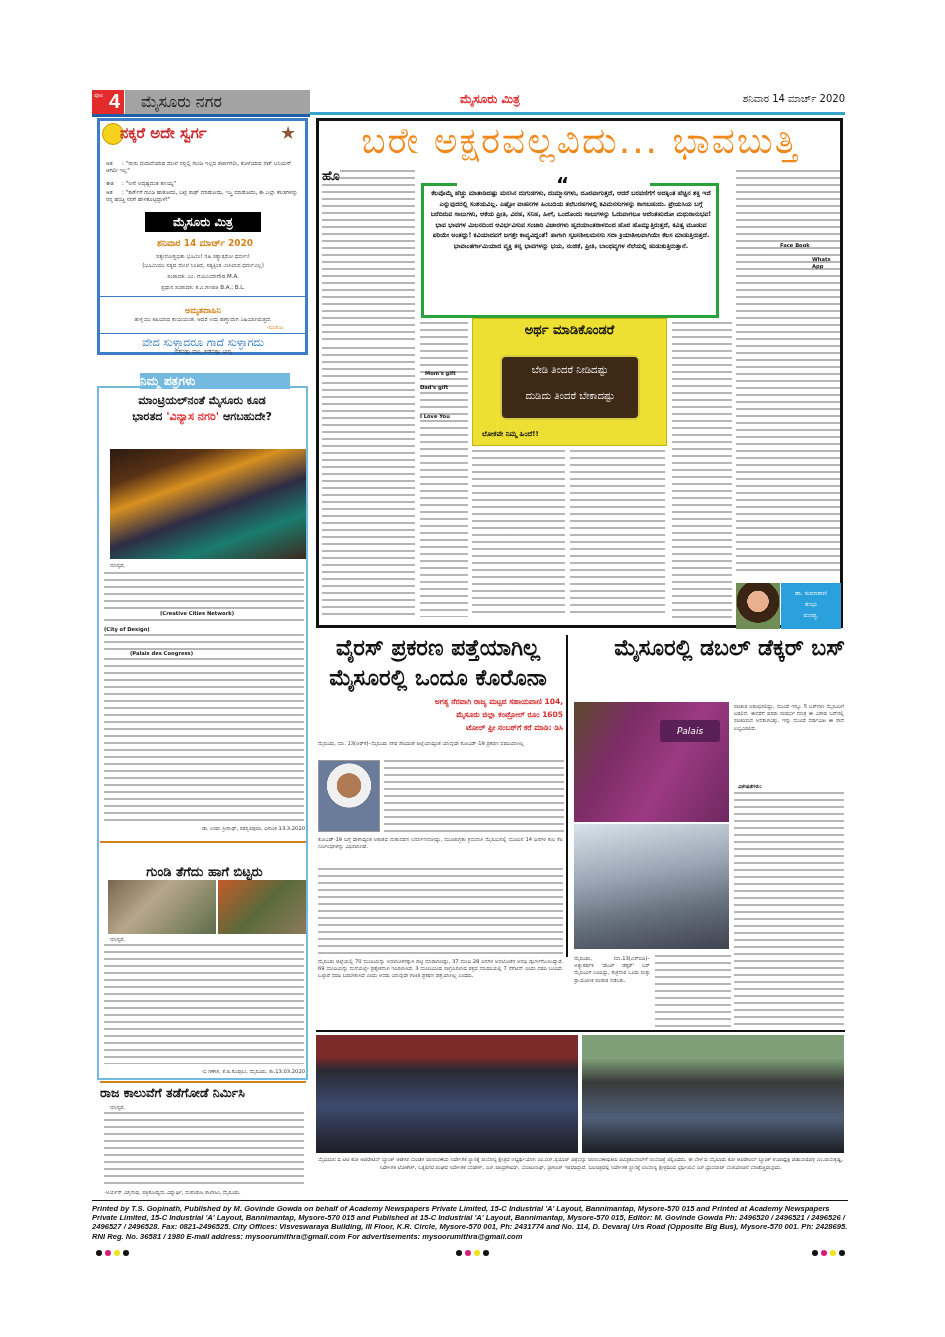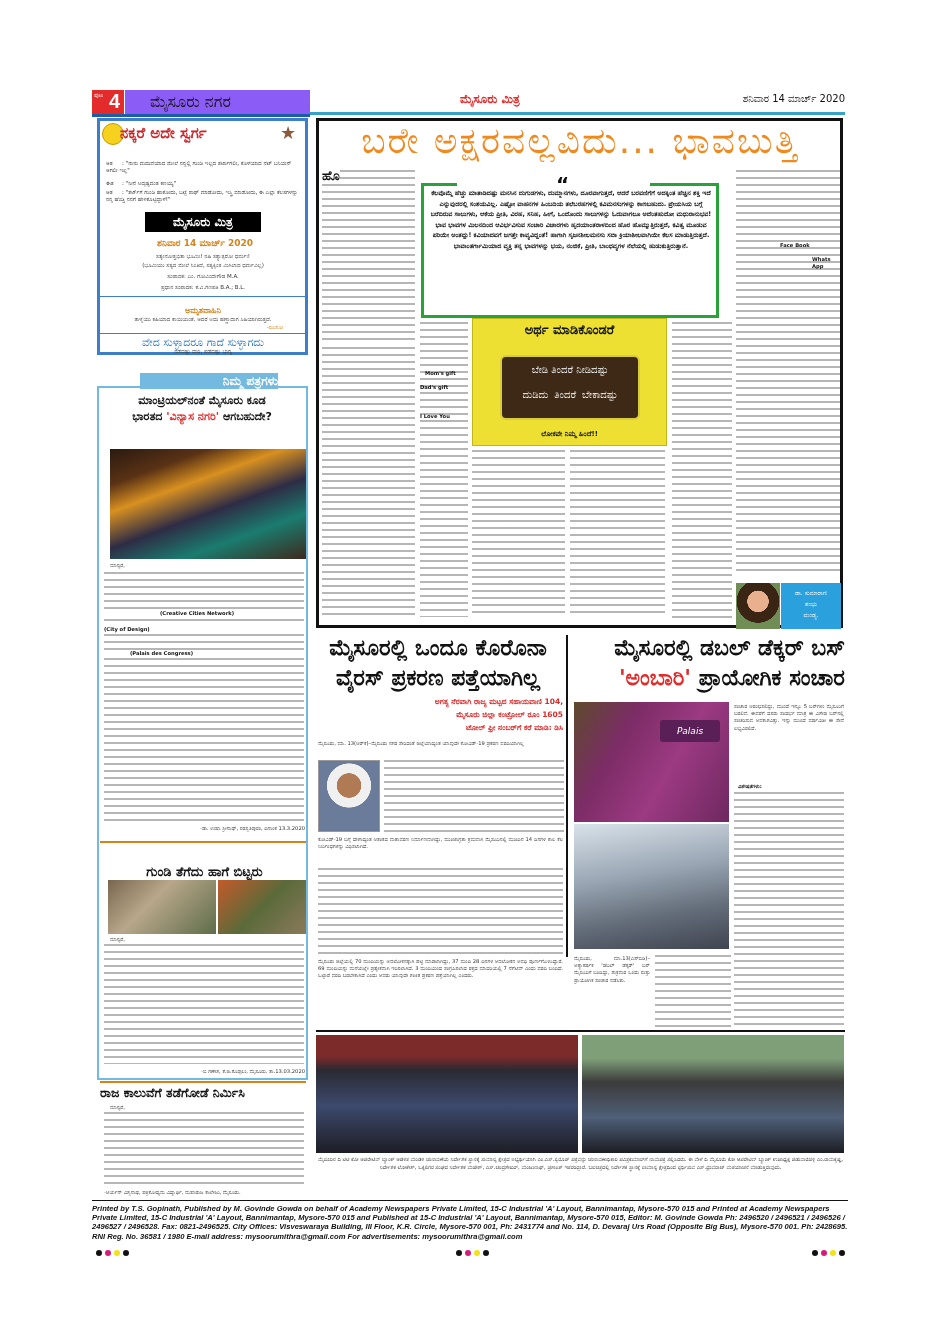--- a/index.html
+++ b/index.html
@@ -5,41 +5,41 @@
   * { box-sizing: border-box; margin: 0; padding: 0; }
   body { width: 945px; height: 1337px; background: #ffffff; font-family: "DejaVu Sans", sans-serif; color: #111; position: relative; overflow: hidden; }
   .abs { position: absolute; }
   .txt { font-size: 5.2px; line-height: 7.2px; color: #333; text-align: justify; overflow: hidden; }
   .lines { background: repeating-linear-gradient(to bottom, #7a7a7a 0 2px, transparent 2px 7px); opacity: .55; }
 
   
   #page-no-badge { left: 92px; top: 90px; width: 32px; height: 24px; background: #e32b2b; color: #fff; }
   #page-no-badge .lbl { position: absolute; left: 2px; top: 1px; font-size: 6px; }
   #page-no-badge .num { position: absolute; right: 4px; top: 0; font-size: 20px; font-weight: bold; font-family: "Liberation Sans", sans-serif; }
-  #section-name-bar { left: 125px; top: 90px; width: 185px; height: 24px; background: #8b5cf6; font-size: 16px; line-height: 24px; padding-left: 25px; }
+  #section-name-bar { left: 125px; top: 90px; width: 185px; height: 24px; background: #a3a3a3; font-size: 16px; line-height: 24px; padding-left: 16px; }
   #masthead-small { left: 320px; top: 92px; width: 340px; text-align: center; color: #e32b2b; font-weight: bold; font-size: 12px; }
   #header-date { left: 690px; top: 93px; width: 155px; text-align: right; font-size: 10px; }
   #header-rule { left: 310px; top: 112px; width: 535px; height: 3px; background: #36a3c8; }
   #left-rule { left: 92px; top: 114px; width: 218px; height: 3px; background: #1c5da8; }
 
   
   #joke-box { left: 97px; top: 118px; width: 211px; height: 237px; border: 3px solid #3c7ec8; }
   #joke-title { left: 120px; top: 124px; font-size: 15px; font-weight: bold; color: #c8262a; }
   .smiley { width: 22px; height: 22px; border-radius: 50%; background: #f6d21f; border: 1px solid #c79a00; }
   .dialog-row { left: 106px; width: 195px; font-size: 5.5px; line-height: 7px; color: #222; }
   .dialog-row .who { display: inline-block; width: 16px; }
   #paper-logo { left: 145px; top: 212px; width: 116px; height: 20px; background: #000; color: #fff; font-weight: bold; font-size: 12px; text-align: center; line-height: 20px; }
   #paper-date { left: 110px; top: 238px; width: 190px; text-align: center; color: #d4821a; font-weight: bold; font-size: 9px; }
   .center-line { left: 100px; width: 206px; text-align: center; font-size: 5.5px; color: #333; }
   #quote-heading { left: 100px; top: 306px; width: 206px; text-align: center; color: #d4821a; font-size: 8px; font-weight: bold; }
   #vedic-heading { left: 100px; top: 336px; width: 206px; text-align: center; color: #1e6fbf; font-size: 11px; font-weight: normal; }
   .hr-blue { left: 100px; width: 205px; height: 1px; background: #3c7ec8; }
 
   
-  #letters-tag { left: 140px; top: 373px; width: 138px; height: 16px; background: #74b9e0; color: #fff; font-size: 12px; font-weight: bold; text-align: right; line-height: 16px; }
+  #letters-tag { left: 140px; top: 373px; width: 150px; height: 16px; background: #74b9e0; color: #fff; font-size: 12px; font-weight: bold; text-align: left; line-height: 16px; }
   #letters-box { left: 97px; top: 386px; width: 211px; height: 694px; border: 2px solid #74b9e0; }
   #letter1-title { left: 102px; top: 393px; width: 200px; text-align: center; font-size: 11px; font-weight: bold; line-height: 16px; }
   #letter1-title .hl { color: #e32b2b; }
   #letter1-photo { left: 110px; top: 449px; width: 196px; height: 110px; background: linear-gradient(160deg,#2a1a10 0%,#5a3215 20%,#d89020 35%,#2e2c45 55%,#1a7c6f 75%,#3d2a1d 100%); }
   #letter2-title { left: 102px; top: 864px; width: 205px; text-align: center; font-size: 13px; font-weight: bold; }
   #letter2-photo1 { left: 108px; top: 880px; width: 108px; height: 54px; background: linear-gradient(135deg,#7a6650,#b8a78a 40%,#5e6d4a); }
   #letter2-photo2 { left: 218px; top: 880px; width: 88px; height: 54px; background: linear-gradient(135deg,#c45a2a,#5b6a3a 50%,#8b7a5c); }
   #letter3-title { left: 100px; top: 1085px; width: 207px; font-size: 12.5px; font-weight: bold; }
   .orange-rule { left: 100px; width: 206px; height: 2px; background: #d4821a; }
 
@@ -48,21 +48,21 @@
   #feature-title { left: 330px; top: 120px; width: 500px; text-align: center; color: #f0891e; font-size: 36px; font-family: "DejaVu Sans", sans-serif; letter-spacing: 2px; }
   #pullquote-box { left: 421px; top: 183px; width: 298px; height: 135px; border: 3px solid #2aa23a; border-top: none; }
   #pullquote-topbar1 { left: 421px; top: 183px; width: 36px; height: 3px; background: #2aa23a; }
   #pullquote-topbar2 { left: 650px; top: 183px; width: 69px; height: 3px; background: #2aa23a; }
   #pullquote-mark { left: 556px; top: 172px; font-size: 20px; font-weight: bold; }
   #pullquote-text { left: 428px; top: 188px; width: 286px; font-size: 6.4px; line-height: 10.5px; text-align: center; font-weight: bold; color: #111; }
   #sign-image { left: 472px; top: 318px; width: 195px; height: 128px; background: #ede033; border: 1px solid #c2b515; }
   #sign-heading { left: 482px; top: 322px; width: 175px; text-align: center; font-weight: bold; font-size: 13px; }
   #sign-board { left: 500px; top: 355px; width: 140px; height: 65px; background: #3d2916; border-radius: 6px; border: 2px solid #d8cb40; }
   .sign-line { left: 505px; width: 130px; color: #fff; font-size: 10px; text-align: center; }
-  #sign-caption { left: 482px; top: 430px; width: 175px; text-align: center; font-size: 7px; font-weight: bold; }
+  #sign-caption { left: 482px; top: 430px; width: 175px; text-align: left; font-size: 7px; font-weight: bold; }
   #author-photo { left: 736px; top: 583px; width: 44px; height: 46px; background: radial-gradient(circle at 50% 40%,#e8b08e 0 30%,#3a2414 31% 60%,#6f8d55 61%); }
   #author-card { left: 781px; top: 583px; width: 60px; height: 46px; background: #2aa0dd; color: #fff; font-size: 6px; line-height: 11px; text-align: center; padding-top: 4px; }
 
   
   .news-headline { font-weight: bold; font-size: 22px; line-height: 30px; color: #111; }
   #corona-headline { left: 313px; top: 633px; width: 250px; text-align: center; }
   #corona-sub { left: 313px; top: 695px; width: 250px; text-align: right; color: #d72a2a; font-size: 7.5px; font-weight: bold; line-height: 13px; }
   #divider-v { left: 566px; top: 635px; width: 2px; height: 322px; background: #111; }
   #bus-headline { left: 570px; top: 633px; width: 275px; text-align: right; }
   #bus-headline .red { color: #e32b2b; }
@@ -167,57 +167,56 @@
 
 <div class="abs lines" style="left:420px;top:322px;width:48px;height:295px;"></div>
 <div class="abs txt" style="left:425px;top:370px;width:45px;font-weight:bold;color:#111;">Mom's gift</div>
 <div class="abs txt" style="left:420px;top:384px;width:45px;font-weight:bold;color:#111;">Dad's gift</div>
 <div class="abs txt" style="left:420px;top:413px;width:45px;font-weight:bold;color:#111;">I Love You</div>
 
 <div class="abs" id="sign-image"></div>
 <div class="abs" id="sign-heading">ಅರ್ಥ ಮಾಡಿಕೊಂಡರೆ</div>
 <div class="abs" id="sign-board"></div>
 <div class="abs sign-line" style="top:364px;">ಬೇಡಿ ತಿಂದರೆ ನೀಡಿದಷ್ಟು</div>
-<div class="abs sign-line" style="top:390px;font-family:Liberation Mono, monospace;">ದುಡಿದು ತಿಂದರೆ ಬೇಕಾದಷ್ಟು</div>
+<div class="abs sign-line" style="top:390px;">ದುಡಿದು ತಿಂದರೆ ಬೇಕಾದಷ್ಟು</div>
 <div class="abs" id="sign-caption">ಲೋಕವೇ ನಿಮ್ಮ ಹಿಂದೆ!!</div>
 
 <div class="abs lines" style="left:472px;top:450px;width:93px;height:168px;"></div>
 <div class="abs lines" style="left:570px;top:450px;width:95px;height:168px;"></div>
 <div class="abs lines" style="left:672px;top:322px;width:60px;height:296px;"></div>
 <div class="abs lines" style="left:736px;top:170px;width:104px;height:405px;"></div>
 <div class="abs txt" style="left:780px;top:242px;width:55px;font-weight:bold;color:#111;">Face Book</div>
 <div class="abs txt" style="left:812px;top:256px;width:30px;font-weight:bold;color:#111;">Whats App</div>
 
 <div class="abs" id="author-photo"></div>
 <div class="abs" id="author-card">
   <div>ಡಾ. ಸುಮಾರಾಣಿ</div>
   <div>ಶಂಭು</div>
   <div>ಮಂಡ್ಯ.</div>
 </div>
 
 <div class="abs news-headline" id="corona-headline">
+  <div>ವೈರಸ್ ಪ್ರಕರಣ ಪತ್ತೆಯಾಗಿಲ್ಲ</div>
   <div>ಮೈಸೂರಲ್ಲಿ ಒಂದೂ ಕೊರೊನಾ</div>
-  <div>ವೈರಸ್ ಪ್ರಕರಣ ಪತ್ತೆಯಾಗಿಲ್ಲ</div>
 </div>
 <div class="abs" id="corona-sub">
   <div>ಅಗತ್ಯ ನೆರವಾಗಿ ರಾಜ್ಯ ಮಟ್ಟದ ಸಹಾಯವಾಣಿ 104,</div>
   <div>ಮೈಸೂರು ಜಿಲ್ಲಾ ಕಂಟ್ರೋಲ್ ರೂಂ 1605</div>
   <div>ಟೋಲ್ ಫ್ರೀ ನಂಬರ್‌ಗೆ ಕರೆ ಮಾಡಿ: ಡಿಸಿ</div>
 </div>
 <div class="abs txt" style="left:318px;top:740px;width:245px;height:16px;">ಮೈಸೂರು, ಮಾ. 13(ಆರ್‌ಕೆ)–ಮೈಸೂರು ನಗರ ಸೇರಿದಂತೆ ಜಿಲ್ಲೆಯಾದ್ಯಂತ ಯಾವುದೇ ಕೋವಿಡ್-19 ಪ್ರಕರಣ ವರದಿಯಾಗಿಲ್ಲ</div>
 <div class="abs" id="official-photo"></div>
 <div class="abs lines" style="left:384px;top:760px;width:180px;height:72px;"></div>
 <div class="abs txt" style="left:318px;top:836px;width:245px;height:30px;">ಕೋವಿಡ್-19 ಬಗ್ಗೆ ದೇಶಾದ್ಯಂತ ಆತಂಕದ ವಾತಾವರಣ ನಿರ್ಮಾಣವಾಗಿದ್ದು, ಮುಂಜಾಗ್ರತಾ ಕ್ರಮವಾಗಿ ಮೈಸೂರಿನಲ್ಲಿ ಮುಂದಿನ 14 ದಿನಗಳ ಕಾಲ ಕೆಲ ನಿರ್ಬಂಧಗಳನ್ನು ವಿಧಿಸಲಾಗಿದೆ.</div>
 <div class="abs lines" style="left:318px;top:868px;width:245px;height:90px;"></div>
 <div class="abs txt" style="left:318px;top:958px;width:245px;height:70px;">ಮೈಸೂರು ಜಿಲ್ಲೆಯಲ್ಲಿ 70 ಮಂದಿಯನ್ನು ಅವಲೋಕನಕ್ಕಾಗಿ ಪಟ್ಟಿ ಮಾಡಲಾಗಿದ್ದು, 37 ಮಂದಿ 28 ದಿನಗಳ ಅವಲೋಕನ ಅವಧಿ ಪೂರ್ಣಗೊಳಿಸಿದ್ದಾರೆ. 69 ಮಂದಿಯನ್ನು ಮನೆಯಲ್ಲೇ ಪ್ರತ್ಯೇಕವಾಗಿ ಇರಿಸಲಾಗಿದೆ. 3 ಮಂದಿಯಿಂದ ಸಂಗ್ರಹಿಸಲಾದ ರಕ್ತದ ಮಾದರಿಯಲ್ಲಿ 7 ನೆಗೆಟಿವ್ ಎಂದು ವರದಿ ಬಂದಿದೆ. ಒಟ್ಟಾರೆ ವರದಿ ಬರಬೇಕಾಗಿದೆ ಎಂದು ಅವರು ಯಾವುದೇ ಶಂಕಿತ ಪ್ರಕರಣ ಪತ್ತೆಯಾಗಿಲ್ಲ ಎಂದರು.</div>
 <div class="abs" id="divider-v"></div>
 
 <div class="abs news-headline" id="bus-headline">
   <div>ಮೈಸೂರಲ್ಲಿ ಡಬಲ್ ಡೆಕ್ಕರ್ ಬಸ್</div>
-  <div><span class="red">'ಅಂಬಾರಿ'</span> <span>ಪ್ರಾಯೋಗಿಕ ಸಂಚಾರ</span></div>
 </div>
 <div class="abs" id="bus-photo1"></div>
 <div class="abs" style="left:660px;top:720px;width:60px;height:22px;background:#5a1f56;color:#fff;font-size:9px;font-style:italic;text-align:center;line-height:22px;border-radius:3px;">Palais</div>
 <div class="abs" id="bus-photo2"></div>
 <div class="abs txt" style="left:734px;top:703px;width:110px;height:80px;">ಸಂಚಾರ ಆರಂಭಿಸಲಿದ್ದು, ಮುಂದೆ ಇನ್ನೂ 5 ಬಸ್‌ಗಳು ಮೈಸೂರಿಗೆ ಬರಲಿವೆ. ಈವರೆಗೆ ದಸರಾ ಸಂದರ್ಭ ಮಾತ್ರ ಈ ವಿಶೇಷ ಬಸ್‌ನಲ್ಲಿ ಸಂಚರಿಸುವ ಅವಕಾಶವಿತ್ತು. ಇನ್ನು ಮುಂದೆ ವರ್ಷವಿಡೀ ಈ ಸೇವೆ ಲಭ್ಯವಿರಲಿದೆ.</div>
 <div class="abs txt" style="left:738px;top:783px;width:60px;font-weight:bold;color:#111;">ವಿಶೇಷತೆಗಳು:</div>
 <div class="abs lines" style="left:734px;top:792px;width:110px;height:235px;"></div>
 <div class="abs txt" style="left:574px;top:955px;width:76px;height:60px;">ಮೈಸೂರು, ಮಾ.13(ಎಸ್‌ಬಿಡಿ)– ಅತ್ಯಾಕರ್ಷಕ 'ಡಬಲ್ ಡೆಕ್ಕರ್' ಬಸ್ ಮೈಸೂರಿಗೆ ಬಂದಿದ್ದು, ಶುಕ್ರವಾರ ಒಂದು ಸುತ್ತು ಪ್ರಾಯೋಗಿಕ ಸಂಚಾರ ನಡೆಸಿತು.</div>
 <div class="abs lines" style="left:655px;top:955px;width:76px;height:72px;"></div>
 

